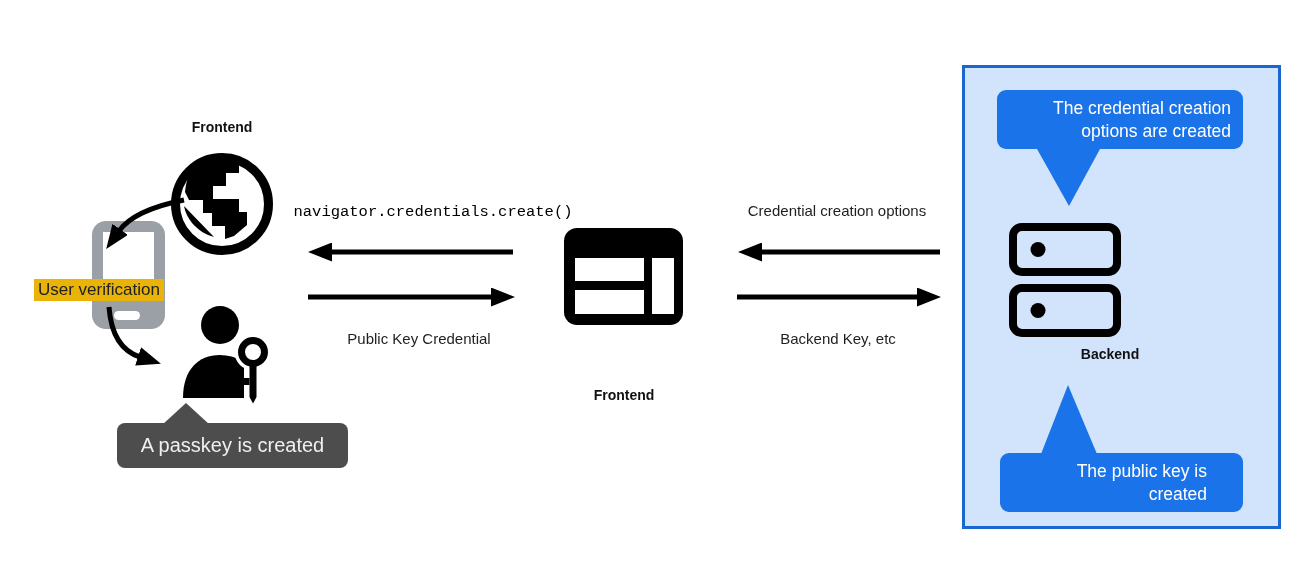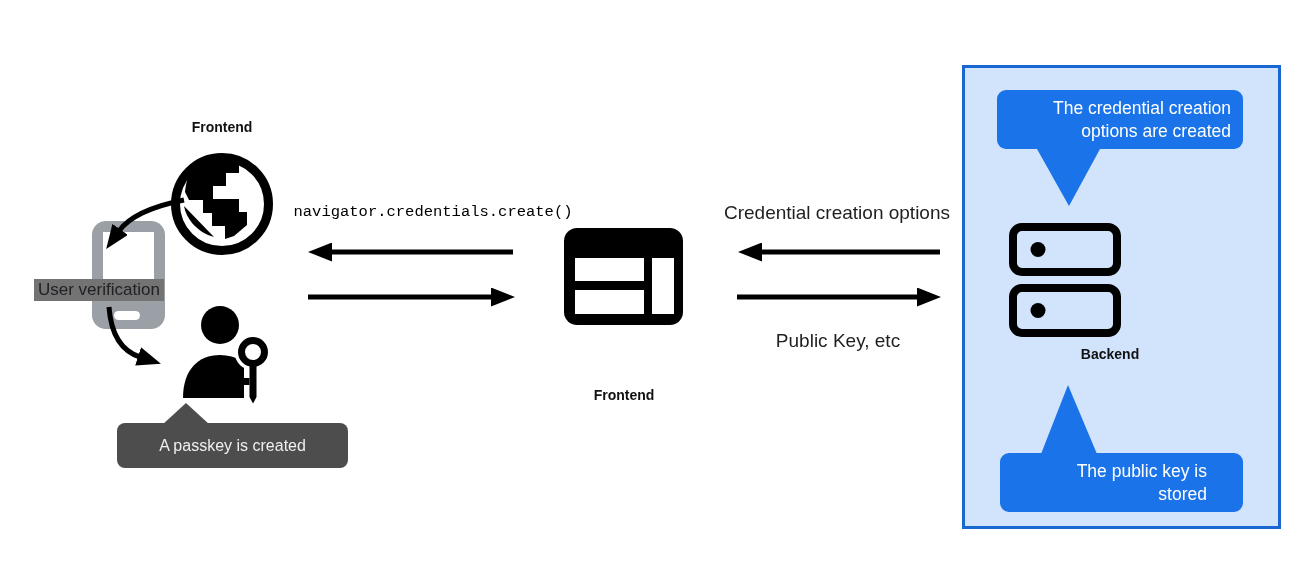--- a/index.html
+++ b/index.html
@@ -7,46 +7,46 @@
     position:relative; width:1310px; height:568px; background:#fff;
     font-family:"Liberation Sans", sans-serif; overflow:hidden;
   }
   .abs { position:absolute; }
   .node-label {
     position:absolute; transform:translateX(-50%);
     font-weight:bold; font-size:14px; color:#111; white-space:nowrap;
   }
   .msg-label {
     position:absolute; transform:translateX(-50%);
-    font-size:19px; color:#1f1f1f; white-space:nowrap;
+    font-size:15px; color:#1f1f1f; white-space:nowrap;
   }
   .code-label {
     position:absolute; transform:translateX(-50%);
     font-family:Liberation Mono, monospace; font-size:15.5px; color:#000;
     white-space:nowrap;
   }
   .uv-label {
     position:absolute; left:34px; top:279px; font-size:17px; color:#202124;
-    background:#737373; padding:1px 4px; white-space:nowrap;
+    background:#eab308; padding:1px 4px; white-space:nowrap;
   }
   .panel {
     position:absolute; left:962px; top:65px; width:313px; height:458px;
     background:var(--panel-bg); border:3px solid var(--panel-border);
   }
   .bubble {
     position:absolute; box-sizing:border-box; border-radius:9px;
     background:var(--bubble-blue); color:#fff; font-size:17.5px;
     line-height:23px; text-align:right;
   }
   .bubble1 { left:32px; top:22px; width:246px; height:59px; padding:7px 12px; }
   .bubble2 { left:35px; top:385px; width:243px; height:59px; padding:7px 36px; }
   .tooltip {
     position:absolute; left:117px; top:423px; width:231px; height:45px;
     background:var(--callout-dark); border-radius:8px; color:#efefef;
-    font-size:16px; display:flex; align-items:center; justify-content:center;
+    font-size:20px; display:flex; align-items:center; justify-content:center;
     white-space:nowrap;
   }
   svg { display:block; }
   .ink { fill:#000; }
   .phone-body { fill:var(--phone-gray); }
   .tailfill { fill:var(--bubble-blue); }
   .tooltail { fill:var(--callout-dark); }
   .overlay { position:absolute; left:0; top:0; pointer-events:none; }
 </style>
 </head>
@@ -80,50 +80,51 @@
     <rect x="63" y="73" width="8.5" height="7" class="ink"></rect>
     <polygon points="71.5,92 78.5,92 75,98.5" class="ink"></polygon>
   </svg>
 
   <svg class="abs" style="left:158px; top:403px;" width="56" height="23" viewBox="0 0 56 23">
     <polygon points="28,0 52,22 4,22" class="tooltail"></polygon>
   </svg>
   <div class="tooltip">A passkey is created</div>
 
   <div class="code-label" style="left:433px; top:203px;">navigator.credentials.create()</div>
+  <div class="msg-label" style="left:419px; top:330px;">Public Key Credential</div>
 
   <svg class="abs" style="left:564px; top:228px;" width="119" height="97" viewBox="0 0 119 97">
     <rect x="0" y="0" width="119" height="97" rx="13" class="ink"></rect>
     <rect x="11" y="30" width="69" height="23" fill="#fff"></rect>
     <rect x="11" y="62" width="69" height="24" fill="#fff"></rect>
     <rect x="88" y="30" width="22" height="56" fill="#fff"></rect>
   </svg>
   <div class="node-label" style="left:624px; top:339px;margin-top:48px;">Frontend</div>
 
   <div class="msg-label" style="left:837px; top:202px;">Credential creation options</div>
-  <div class="msg-label" style="left:838px; top:330px;">Public Key, etc</div>
+  <div class="msg-label" style="left:838px; top:330px;">Backend Key, etc</div>
 
   <div class="panel">
     <div class="bubble bubble1">The credential creation options are created</div>
     <svg class="abs" style="left:72px; top:79px;" width="64" height="60" viewBox="0 0 64 60">
       <polygon points="0,2 63,2 32,59" class="tailfill"></polygon>
     </svg>
 
     <svg class="abs" style="left:44px; top:155px;" width="112" height="114" viewBox="0 0 112 114">
       <rect x="4" y="4" width="104" height="45" rx="9" fill="none" stroke="#000" stroke-width="8"></rect>
       <circle cx="29" cy="26.5" r="7.5" class="ink"></circle>
       <rect x="4" y="65" width="104" height="45" rx="9" fill="none" stroke="#000" stroke-width="8"></rect>
       <circle cx="29" cy="87.5" r="7.5" class="ink"></circle>
     </svg>
     <div class="node-label" style="left:101px; top:278px;margin-left:44px;">Backend</div>
 
     <svg class="abs" style="left:76px; top:317px;" width="57" height="70" viewBox="0 0 57 70">
       <polygon points="27,0 56,69 0,69" class="tailfill"></polygon>
     </svg>
-    <div class="bubble bubble2">The public key is stored</div>
+    <div class="bubble bubble2">The public key is created</div>
   </div>
 
   <svg class="overlay" width="1310" height="568" viewBox="0 0 1310 568">
     <defs>
       <marker id="ah" markerUnits="userSpaceOnUse" markerWidth="25" markerHeight="19" refX="2" refY="9.5" orient="auto">
         <path d="M0 0 L24 9.5 L0 19 Z" fill="#000"></path>
       </marker>
     </defs>
     <path d="M513 252 L330 252" stroke="#000" stroke-width="5" fill="none" marker-end="url(#ah)"></path>
     <path d="M308 297 L493 297" stroke="#000" stroke-width="5" fill="none" marker-end="url(#ah)"></path>

